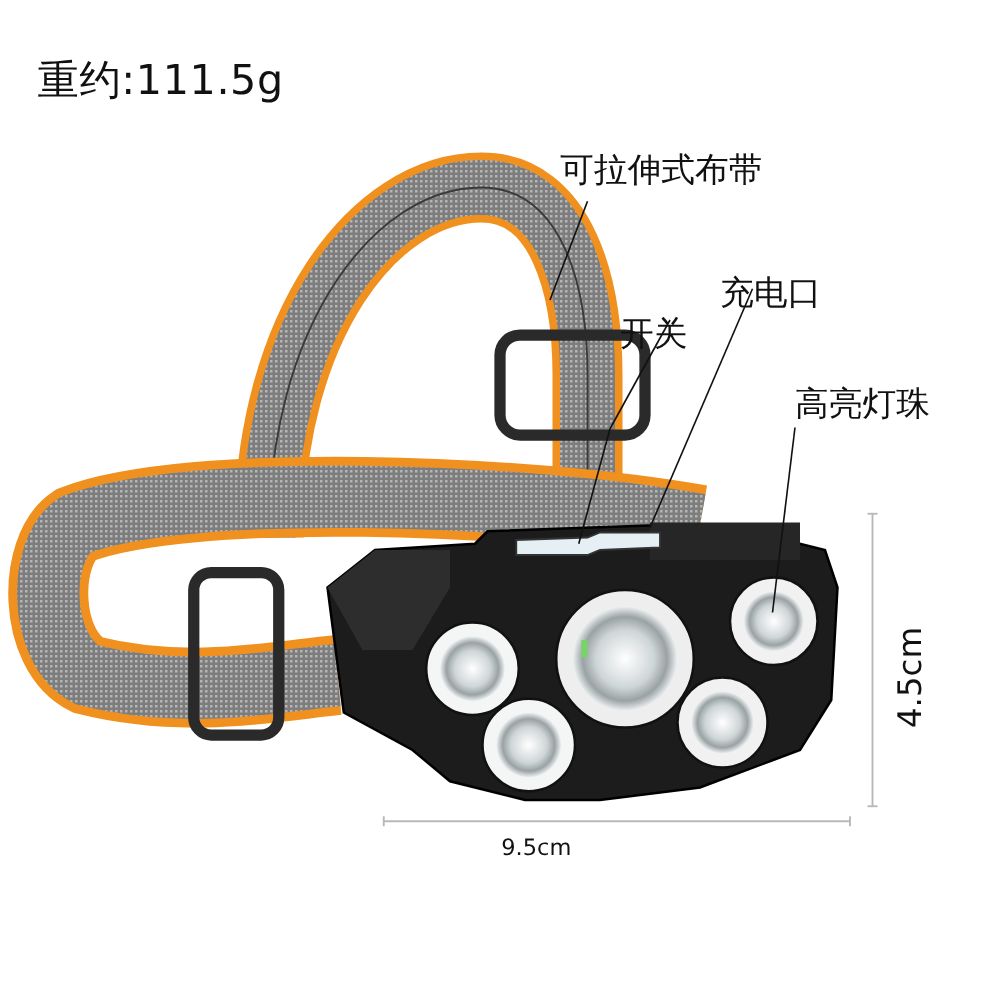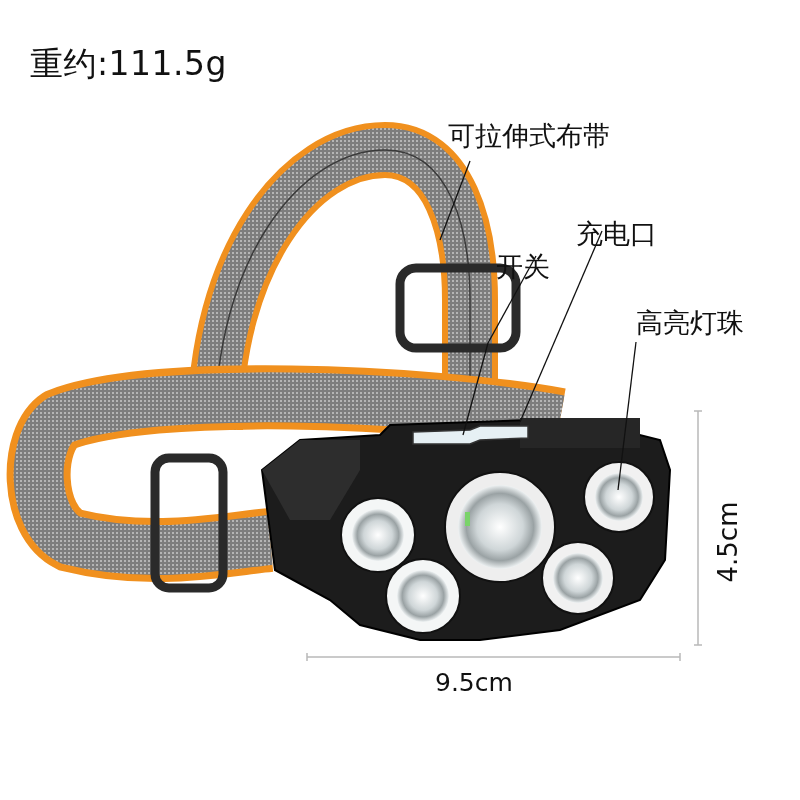--- a/index.html
+++ b/index.html
@@ -5,21 +5,21 @@
   html, body { margin:0; padding:0; background:#ffffff; }
   body { width:800px; height:800px; position:relative; overflow:hidden;
          font-family:"DejaVu Sans", "Liberation Sans", sans-serif; color:#111; }
   .abs { position:absolute; }
   .weight { left:30px; top:42px; font-size:33px; letter-spacing:0.5px; }
   .label { font-size:27px; white-space:nowrap; }
   .lbl-strap { left:448px; top:118px; }
   .lbl-switch { left:496px; top:213px;margin-top:36px; }
   .lbl-port { left:576px; top:216px; }
   .lbl-led { left:636px; top:305px; }
-  .dim-w { left:435px; top:668px; font-size:25px; }
+  .dim-w { left:401px; top:668px; font-size:18px; }
   .dim-h { left:688px; top:527px; font-size:26px; transform:rotate(-90deg); transform-origin:center; }
   svg.art { position:absolute; left:0; top:0; }
 </style>
 </head>
 <body>
 
 <div class="abs weight">重约:111.5g</div>
 
 <svg class="art" width="800" height="800" viewBox="0 0 800 800">
   <defs>

